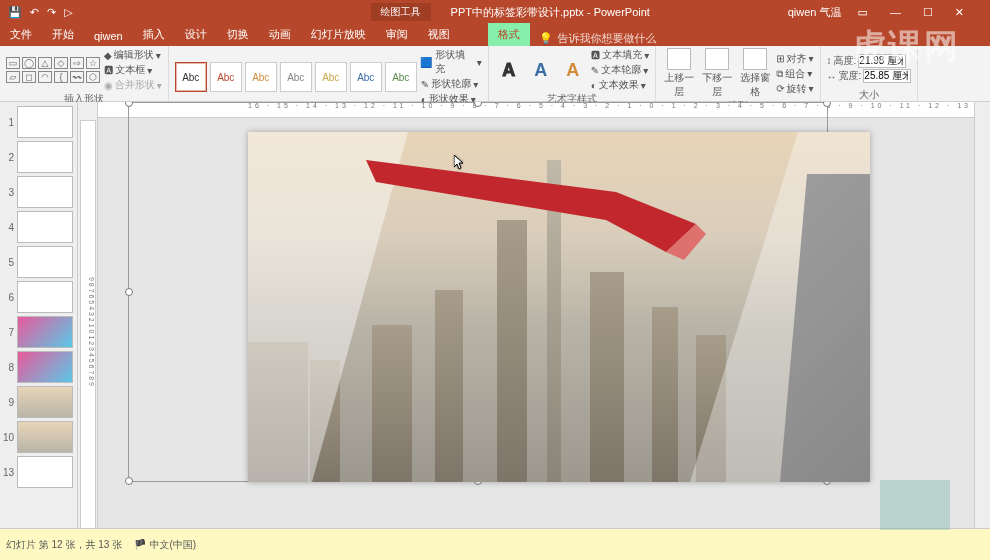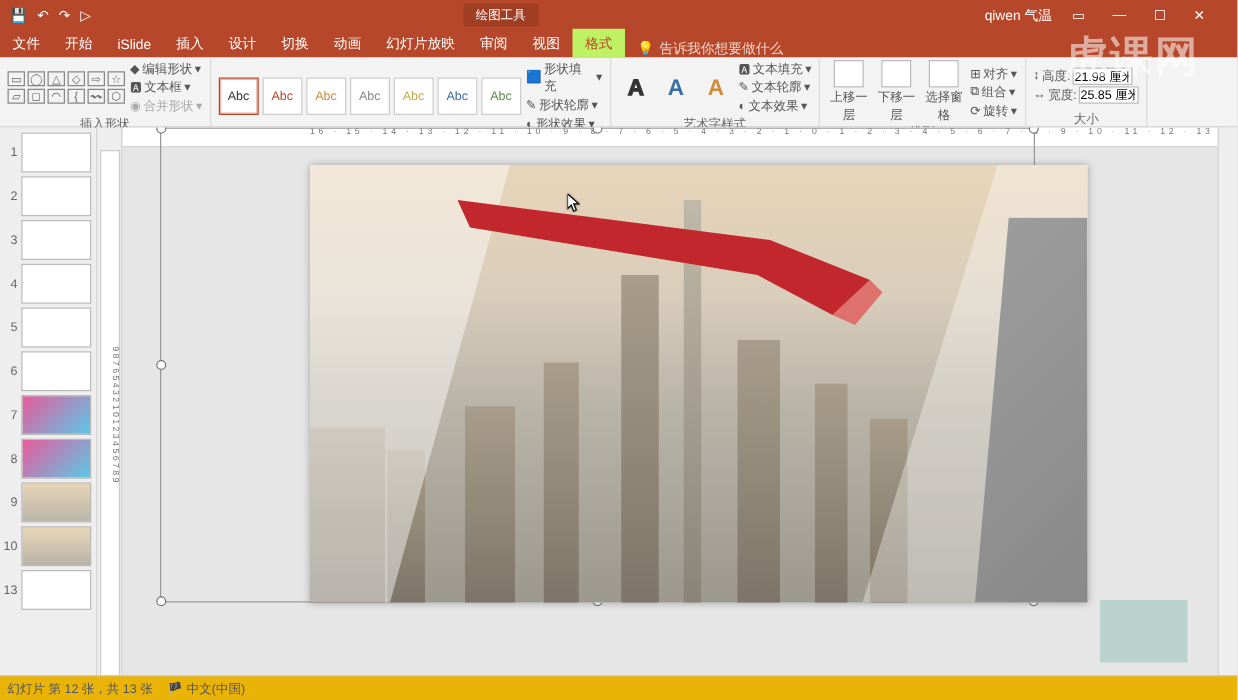--- a/index.html
+++ b/index.html
@@ -10,21 +10,21 @@
 .titlebar .qat { display:flex; gap:8px; padding:0 8px; }
 .titlebar .qat span { cursor:pointer; }
 .titlebar .ctx { margin-left:290px; background:#a03e24; padding:2px 10px; font-size:10px; }
 .titlebar .doc { margin-left:20px; }
 .titlebar .right { margin-left:auto; display:flex; gap:10px; padding-right:20px; align-items:center; }
 .titlebar .winbtn { padding:0 6px; cursor:pointer; }
 
 
 .tabs { height:22px; background:#b7472a; display:flex; align-items:flex-end; color:#fff; font-size:11px; }
 .tabs .tab { padding:4px 10px; cursor:pointer; }
-.tabs .tab.active { background:#bef264; color:#b7472a; }
+.tabs .tab.active { background:#86efac; color:#b7472a;margin-left:28px; }
 .tabs .tell { margin-left:10px; color:#f0d5cd; display:flex; align-items:center; gap:4px; }
 
 
 .ribbon { height:56px; background:#f3f3f3; border-bottom:1px solid #d0d0d0; display:flex; }
 .group { border-right:1px solid #dcdcdc; padding:2px 6px 1px 6px; display:flex; flex-direction:column; justify-content:space-between; }
 .group .body { display:flex; align-items:center; gap:4px; flex:1; }
 .group .label { text-align:center; font-size:10px; color:#666; height:12px; }
 .shape-grid { display:grid; grid-template-columns:repeat(6,14px); gap:2px; }
 .shape-grid span { width:14px; height:12px; border:1px solid #888; font-size:9px; text-align:center; line-height:10px; color:#666; }
 .mini-col { display:flex; flex-direction:column; gap:1px; font-size:10px; color:#555; }
@@ -55,21 +55,21 @@
 .bldg { position:absolute; bottom:0; background:linear-gradient(180deg,#a89d8a,#7d7568); }
 .overlay-lt { position:absolute; left:0; top:0; width:160px; height:100%; background:rgba(255,255,255,.45); clip-path:polygon(0 0,100% 0,40% 100%,0 100%); }
 .overlay-rt { position:absolute; right:0; top:0; width:180px; height:100%; background:rgba(255,255,255,.35); clip-path:polygon(60% 0,100% 0,100% 100%,0 100%); }
 .ribbon-shape { position:absolute; left:118px; top:20px; width:360px; height:110px; }
 .ribbon-shape svg { width:100%; height:100%; }
 .sel-box { position:absolute; left:30px; top:0; width:700px; height:380px; border:1px solid #9a9a9a; }
 .handle { position:absolute; width:8px; height:8px; background:#fff; border:1px solid #777; border-radius:50%; }
 .scroll-v { width:16px; background:#eee; border-left:1px solid #ccc; }
 
 
-.status { position:absolute; left:0; right:0; bottom:0; height:20px; background:#eab308; border-top:1px solid #ccc; display:flex; align-items:center; font-size:10px; color:#555; padding:0 6px; gap:12px; }
+.status { position:absolute; left:0; right:0; bottom:0; height:32px; background:#fef9c3; border-top:1px solid #ccc; display:flex; align-items:center; font-size:10px; color:#555; padding:0 6px; gap:12px; }
 .status .right { margin-left:auto; display:flex; align-items:center; gap:8px; }
 .status .vbtn { width:18px; height:14px; border:1px solid #bbb; cursor:pointer; }
 .zoom-sl { width:80px; height:3px; background:#bbb; position:relative; }
 .zoom-sl::after { content:""; position:absolute; left:40%; top:-3px; width:6px; height:9px; background:#888; }
 
 .watermark { position:absolute; right:30px; top:30px; font:bold 34px/1 "SimHei"; color:rgba(255,255,255,.55); letter-spacing:2px; pointer-events:none; }
 .bot-logo { position:absolute; right:40px; bottom:30px; width:70px; height:50px; background:rgba(120,180,170,.4); }
 
 .cursor-arrow { position:absolute; left:454px; top:155px; width:12px; height:16px; pointer-events:none; z-index:50; }
 .cursor-arrow svg { width:100%; height:100%; filter:drop-shadow(0 0 1px rgba(0,0,0,.5)); }
@@ -78,33 +78,34 @@
 <body>
 
 <div class="titlebar">
   <div class="qat">
     <span>💾</span>
     <span>↶</span>
     <span>↷</span>
     <span>▷</span>
   </div>
   <div class="ctx">绘图工具</div>
+  <div class="doc">PPT中的标签彩带设计.pptx - PowerPoint</div>
   <div class="right">
     <span>qiwen 气温</span>
     <span class="winbtn">▭</span>
     <span class="winbtn">—</span>
     <span class="winbtn">☐</span>
     <span class="winbtn">✕</span>
   </div>
 </div>
 
 <div class="tabs">
   <div class="tab">文件</div>
   <div class="tab">开始</div>
-  <div class="tab">iSlide</div>
+  <div class="tab">qiwen</div>
   <div class="tab">插入</div>
   <div class="tab">设计</div>
   <div class="tab">切换</div>
   <div class="tab">动画</div>
   <div class="tab">幻灯片放映</div>
   <div class="tab">审阅</div>
   <div class="tab">视图</div>
   <div class="tab active">格式</div>
   <div class="tell">
     <span>💡</span>

